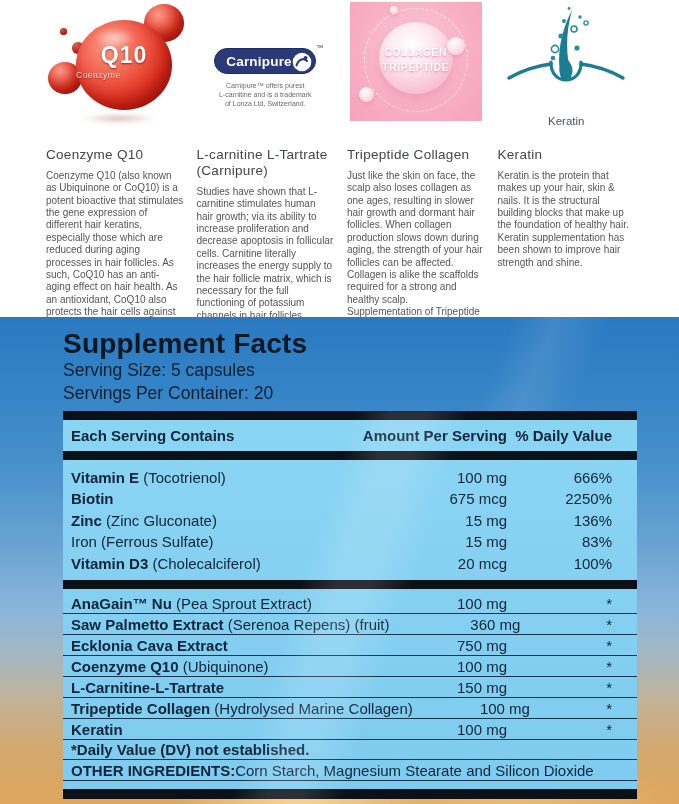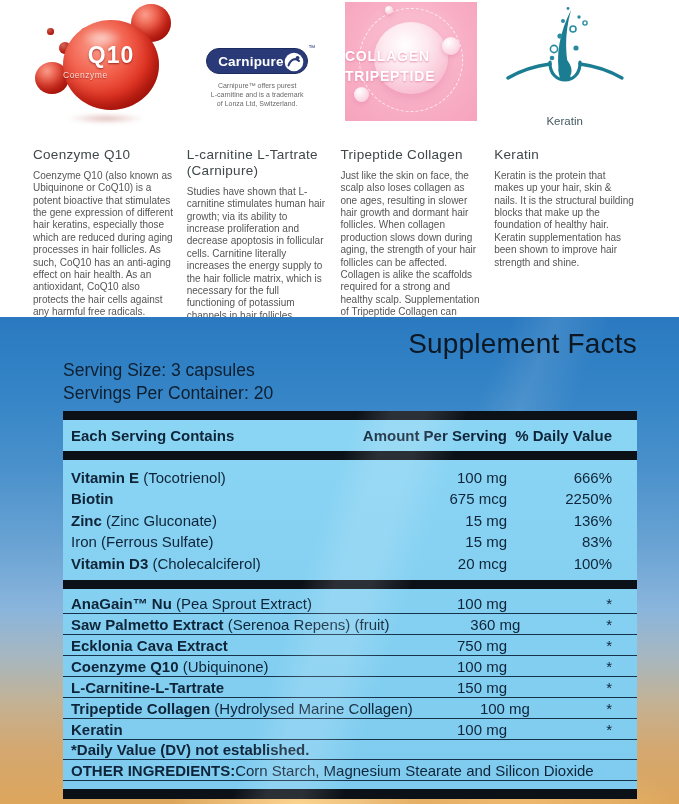--- a/index.html
+++ b/index.html
@@ -1,21 +1,21 @@
 <!DOCTYPE html>
 <html style="--q10-red: #e03423; --carnipure-navy: #2a3a78; --collagen-pink: #f8aec5; --keratin-teal: #1b7d92; --panel-blue: #7ecbef; --sky-top: #2b7ac1; --sunset-orange: #dda65c;"><head>
 <meta charset="utf-8">
 <style>
   * { margin:0; padding:0; box-sizing:border-box; }
   html,body { width:679px; height:804px; }
   body { font-family:"Liberation Sans", sans-serif; background:#fff; overflow:hidden; }
   .page { width:679px; height:804px; position:relative; background:#fff; }
 
   
-  .top { height:317px; display:flex; gap:13px; padding:0 44px 0 33px; background:#fff; }
+  .top { height:317px; display:flex; gap:13px; padding:0 44px 0 46px; background:#fff; }
   .col { flex:1; min-width:0; }
   .icon-area { height:147px; position:relative; }
   .col-heading { font-size:13.5px; color:#3f4749; font-weight:400; letter-spacing:.3px; line-height:1.18; margin-bottom:7px; }
   .col-body { font-size:10px; line-height:1.24; color:#555; }
   .col-body + .col-body { margin-top:8px; }
 
   
   .q10-art { position:absolute; left:2px; top:4px; width:135px; height:122px; }
   .sphere { position:absolute; border-radius:50%;
     background:radial-gradient(circle at 35% 28%, #fa9c8a 0%, #f2604c 35%, var(--q10-red,#e03423) 60%, #b81a0c 85%, #a01005 100%);
@@ -51,36 +51,36 @@
     border:1.5px dashed rgba(255,255,255,.75); }
   .col-sphere { position:absolute; left:29px; top:20px; width:74px; height:72px; border-radius:50%;
     background:radial-gradient(circle at 42% 32%, #ffffff 0%, #fde8ef 35%, #f9c4d5 70%, #f5a8c0 100%);
     box-shadow:0 5px 12px rgba(226,120,160,.45); }
   .col-small { position:absolute; border-radius:50%;
     background:radial-gradient(circle at 35% 30%, #ffffff 0%, #fbd3e0 70%, #f6b5ca 100%);
     box-shadow:0 2px 4px rgba(226,120,160,.4); }
   .col-s1 { left:97px; top:35px; width:18px; height:18px; }
   .col-s2 { left:9px; top:85px; width:15px; height:15px; }
   .col-s3 { left:40px; top:4px; width:8px; height:8px; }
-  .col-label { position:absolute; left:0; top:44px; width:132px; text-align:left; color:#fff; font-weight:bold;
-    font-size:14px; letter-spacing:.8px; line-height:1.45; text-shadow:0 1px 2px rgba(230,130,165,.9); }
+  .col-label { position:absolute; left:0; top:44px; width:132px; text-align:center; color:#fff; font-weight:bold;
+    font-size:10px; letter-spacing:.8px; line-height:1.45; text-shadow:0 1px 2px rgba(230,130,165,.9); }
 
   
   .keratin-art { position:absolute; left:50%; transform:translateX(-50%); top:6px; width:120px; text-align:center; }
   .keratin-caption { margin-top:1px; font-size:11.5px; color:#455a62; }
 
   
   .bottom { height:487px; position:relative;
     background:
       radial-gradient(170px 80px at 44% 101%, rgba(255,216,150,.95), rgba(255,190,110,0) 75%),
       radial-gradient(220px 90px at 76% 102%, rgba(255,205,130,.55), rgba(255,190,110,0) 75%),
       linear-gradient(113deg, rgba(255,255,255,0) 58%, rgba(255,255,255,.10) 63%, rgba(255,255,255,0) 69%),
       linear-gradient(180deg, var(--sky-top,#2b7ac1) 0%, #3383c6 14%, #4890cb 30%, #68a2d3 46%, #8ab5dc 60%, #a7b7bf 70%, #c3b295 79%, #d3a872 88%, var(--sunset-orange,#dda65c) 100%); }
   .panel { position:absolute; left:63px; top:0; width:574px; }
-  .sf-title { font-size:28px; line-height:1.05; font-weight:normal; color:#0c1824; margin-top:12px; letter-spacing:.2px;text-align:right; }
+  .sf-title { font-size:28px; line-height:1.05; font-weight:bold; color:#0c1824; margin-top:12px; letter-spacing:.2px; }
   .sf-line { font-size:17.5px; line-height:1.15; color:#0e1f30; margin-top:2px; }
 
   .sf-table { margin-top:8px; position:relative; background:linear-gradient(180deg, #8bd5f4, var(--panel-blue,#7ecbef)); }
   .sf-table::after { content:""; position:absolute; inset:0; pointer-events:none;
     background:linear-gradient(108deg, transparent 42%, rgba(255,255,255,.13) 47%, rgba(255,255,255,.13) 52%, transparent 58%); }
   .bar { height:9px; background:#0c1118; }
   .bar-bottom { height:10px; background:#0c1118; }
   .t-header { display:flex; align-items:center; height:31px; font-weight:bold; font-size:15px; color:#0e2438; }
   .c-name { flex:1; padding-left:8px; white-space:nowrap; }
   .c-amt { width:150px; text-align:right; }
@@ -189,21 +189,21 @@
         </div>
       </div>
       <div class="col-heading">Keratin</div>
       <div class="col-body">Keratin is the protein that makes up your hair, skin &amp; nails. It is the structural building blocks that make up the foundation of healthy hair. Keratin supplementation has been shown to improve hair strength and shine.</div>
     </div>
   </div>
 
   <div class="bottom">
     <div class="panel">
       <div class="sf-title">Supplement Facts</div>
-      <div class="sf-line">Serving Size: 3 capsules</div>
+      <div class="sf-line">Serving Size: 5 capsules</div>
       <div class="sf-line">Servings Per Container: 20</div>
 
       <div class="sf-table">
         <div class="bar"></div>
         <div class="t-header">
           <div class="c-name">Each Serving Contains</div>
           <div class="c-amt">Amount Per Serving</div>
           <div class="c-dv">% Daily Value</div>
         </div>
         <div class="bar"></div>

